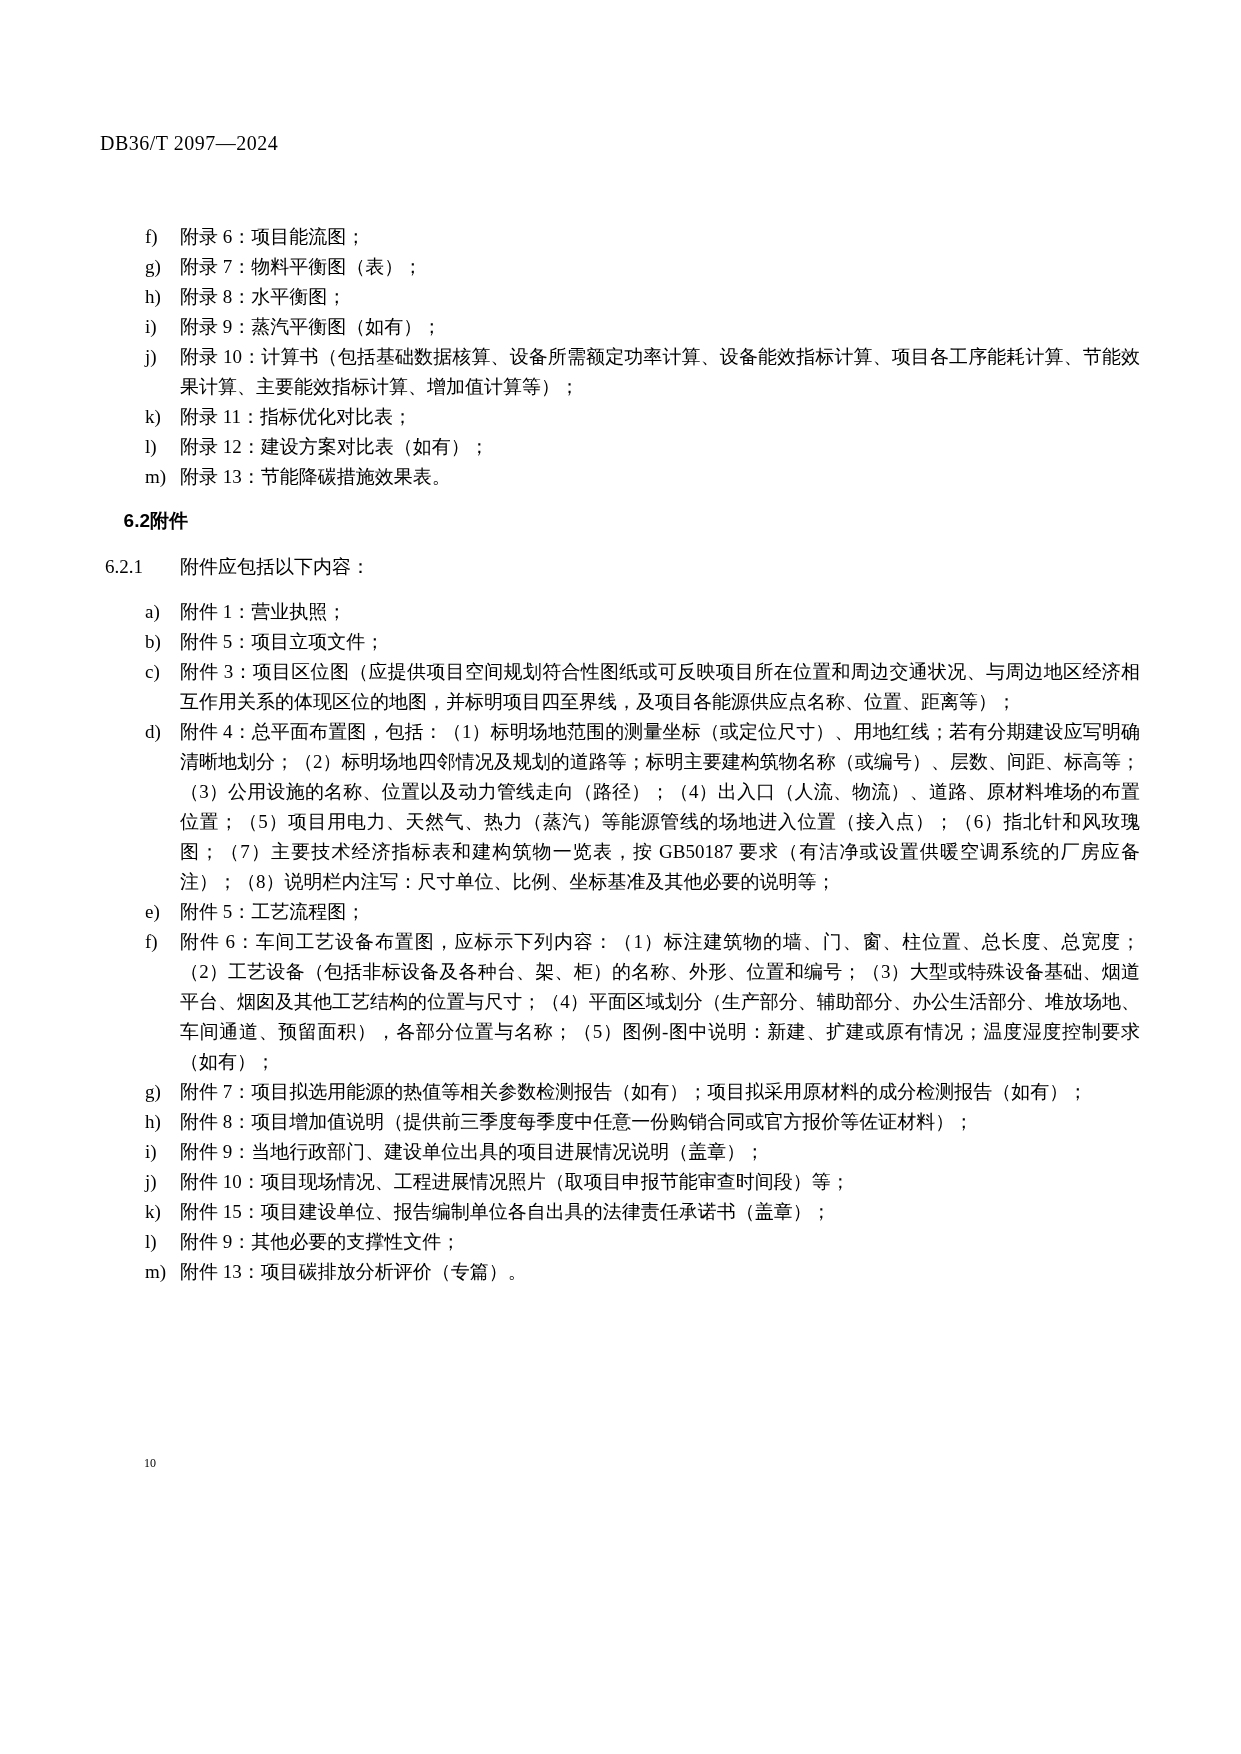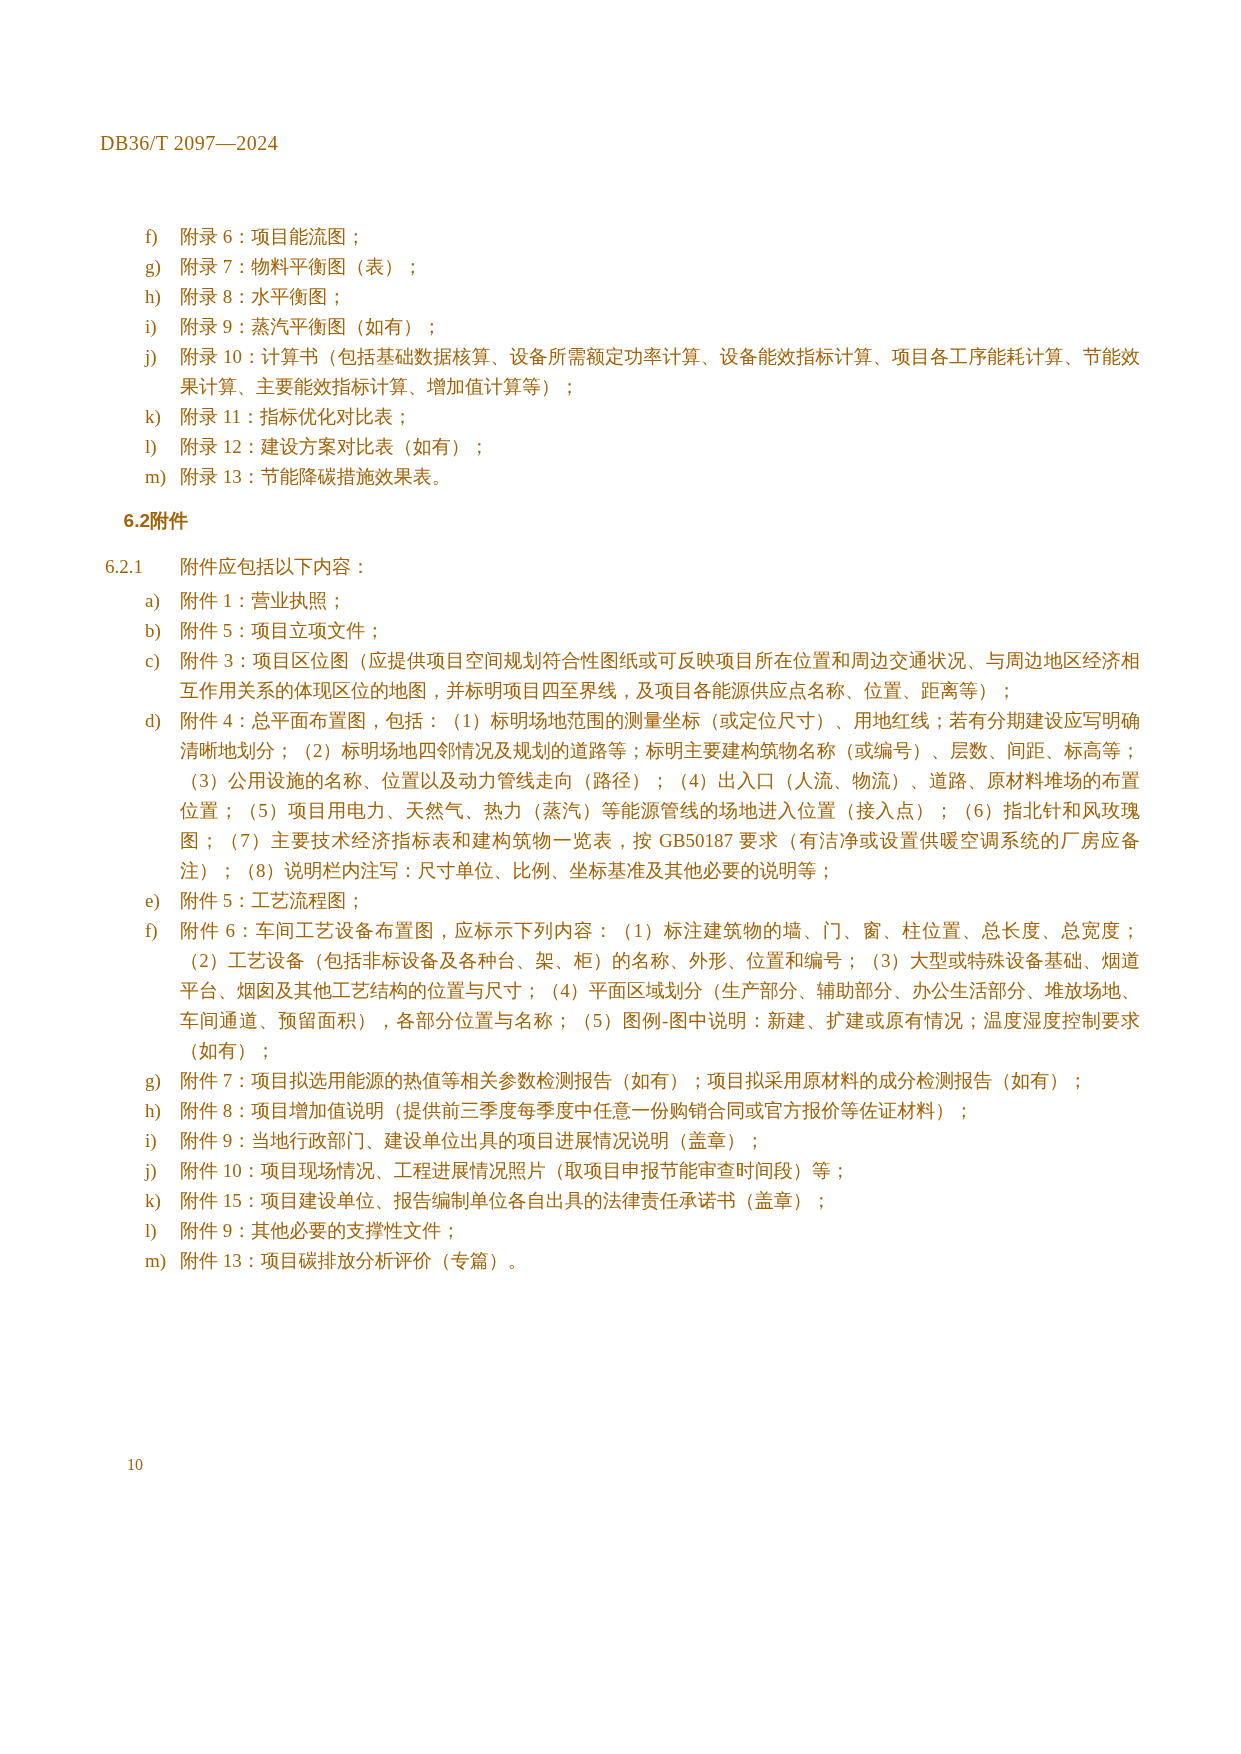--- a/index.html
+++ b/index.html
@@ -5,21 +5,21 @@
   html, body {
     margin: 0;
     padding: 0;
     background: #ffffff;
   }
   .page {
     position: relative;
     width: 1241px;
     height: 1754px;
     background: #ffffff;
-    color: #a16207;
+    color: #000000;
     font-family: "Liberation Serif", "DejaVu Serif", serif;
     overflow: hidden;
   }
   .doc-code {
     position: absolute;
     left: 100px;
     top: 132px;
     font-size: 20px;
     letter-spacing: 0.5px;
     white-space: nowrap;
@@ -69,30 +69,30 @@
   }
   .section-heading .heading-num {
     flex: 0 0 45px;
     white-space: nowrap;
     text-align: right;
   }
   .para-612 {
     margin-top: 0;
   }
   .para-621 {
-    margin-bottom: 4px;
+    margin-bottom: 15px;
   }
   .para-622 {
     margin-top: 2px;
   }
   .footer-page-number {
     position: absolute;
-    left: 127px;
+    left: 144px;
     top: 1456px;
-    font-size: 16px;
+    font-size: 12px;
     text-align: center;
   }
 </style>
 </head>
 <body>
 
 <div class="page">
 
   <div class="doc-code">DB36/T 2097—2024</div>
 

